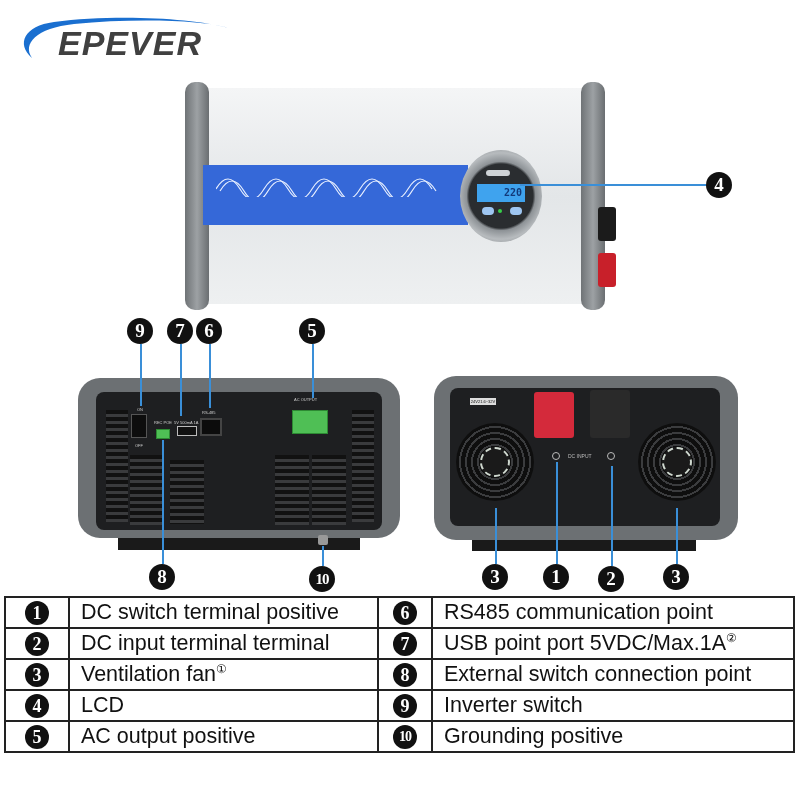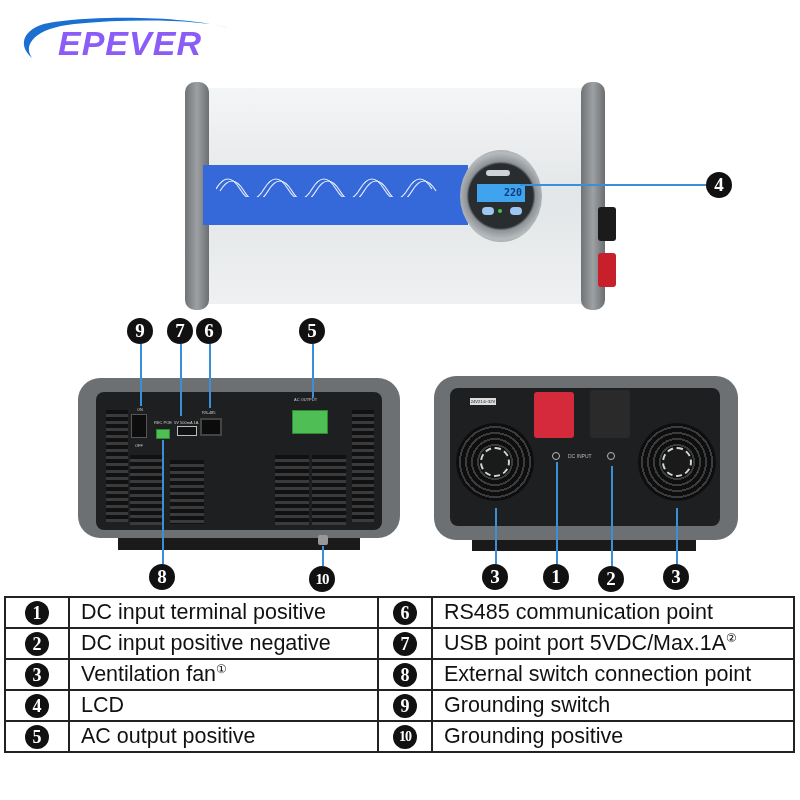--- a/index.html
+++ b/index.html
@@ -2,21 +2,21 @@
 <html><head>
 <meta charset="utf-8">
 <style>
   * { box-sizing: border-box; margin: 0; padding: 0; }
   html, body { width: 800px; height: 800px; background: #ffffff; overflow: hidden; }
   body { position: relative; font-family: "Liberation Sans", sans-serif; }
 
   
   .logo { position: absolute; left: 14px; top: 14px; width: 220px; height: 52px; }
   .logo svg { position: absolute; left: 0; top: 0; }
-  .logo-text { position: absolute; left: 44px; top: 10px; font-family: "Liberation Sans", sans-serif; font-weight: bold; font-style: italic; font-size: 34px; color: #8b5cf6; letter-spacing: 1px; }
+  .logo-text { position: absolute; left: 44px; top: 10px; font-family: "Liberation Sans", sans-serif; font-weight: bold; font-style: italic; font-size: 34px; color: #404040; letter-spacing: 1px; }
 
   
   .marker { position: absolute; width: 26px; height: 26px; border-radius: 50%; background: #111; color: #fff;
             font-family: "Liberation Serif", serif; font-weight: bold; font-size: 19px; line-height: 26px; text-align: center; }
   .marker.small { font-size: 15px; letter-spacing: -1px; }
   .leader { position: absolute; background: #3a8fd8; }
   .front-cap { position: absolute; top: 0; width: 24px; height: 228px; background: linear-gradient(90deg,#6f7376,#9da1a4 50%,#6a6e71); border-radius: 10px; }
   .front-body { position: absolute; left: 18px; top: 6px; width: 386px; height: 216px; background: linear-gradient(180deg,#f4f5f6,#e3e6e8 50%,#eef0f1); }
   .front-band { position: absolute; left: 18px; top: 90px; width: 290px; height: 62px; background: #3568d8; }
   .wave { position: absolute; left: 216px; top: 173px; }
@@ -163,41 +163,41 @@
 <div class="leader" style="left:611px; top:466px; width:1.5px; height:100px;"></div>
 <div class="marker" style="left:598px; top:566px;">2</div>
 
 <div class="leader" style="left:676px; top:508px; width:1.5px; height:56px;"></div>
 <div class="marker" style="left:663px; top:564px;">3</div>
 
 <table class="legend">
   <tbody>
       <tr>
     <td class="num c1"><span class="num-badge">1</span></td>
-    <td class="txt c2"><span>DC input terminal positive</span><sup></sup></td>
+    <td class="txt c2"><span>DC switch terminal positive</span><sup></sup></td>
     <td class="num c3"><span class="num-badge">6</span></td>
     <td class="txt"><span>RS485 communication point</span><sup></sup></td>
   </tr>
   <tr>
     <td class="num c1"><span class="num-badge">2</span></td>
-    <td class="txt c2"><span>DC input positive negative</span><sup></sup></td>
+    <td class="txt c2"><span>DC input terminal terminal</span><sup></sup></td>
     <td class="num c3"><span class="num-badge">7</span></td>
     <td class="txt"><span>USB point port 5VDC/Max.1A</span><sup>②</sup></td>
   </tr>
   <tr>
     <td class="num c1"><span class="num-badge">3</span></td>
     <td class="txt c2"><span>Ventilation fan</span><sup>①</sup></td>
     <td class="num c3"><span class="num-badge">8</span></td>
     <td class="txt"><span>External switch connection point</span><sup></sup></td>
   </tr>
   <tr>
     <td class="num c1"><span class="num-badge">4</span></td>
     <td class="txt c2"><span>LCD</span><sup></sup></td>
     <td class="num c3"><span class="num-badge">9</span></td>
-    <td class="txt"><span>Grounding switch</span><sup></sup></td>
+    <td class="txt"><span>Inverter switch</span><sup></sup></td>
   </tr>
   <tr>
     <td class="num c1"><span class="num-badge">5</span></td>
     <td class="txt c2"><span>AC output positive</span><sup></sup></td>
     <td class="num c3"><span class="num-badge small">10</span></td>
     <td class="txt"><span>Grounding positive</span><sup></sup></td>
   </tr>
 </tbody>
   </table>
 

